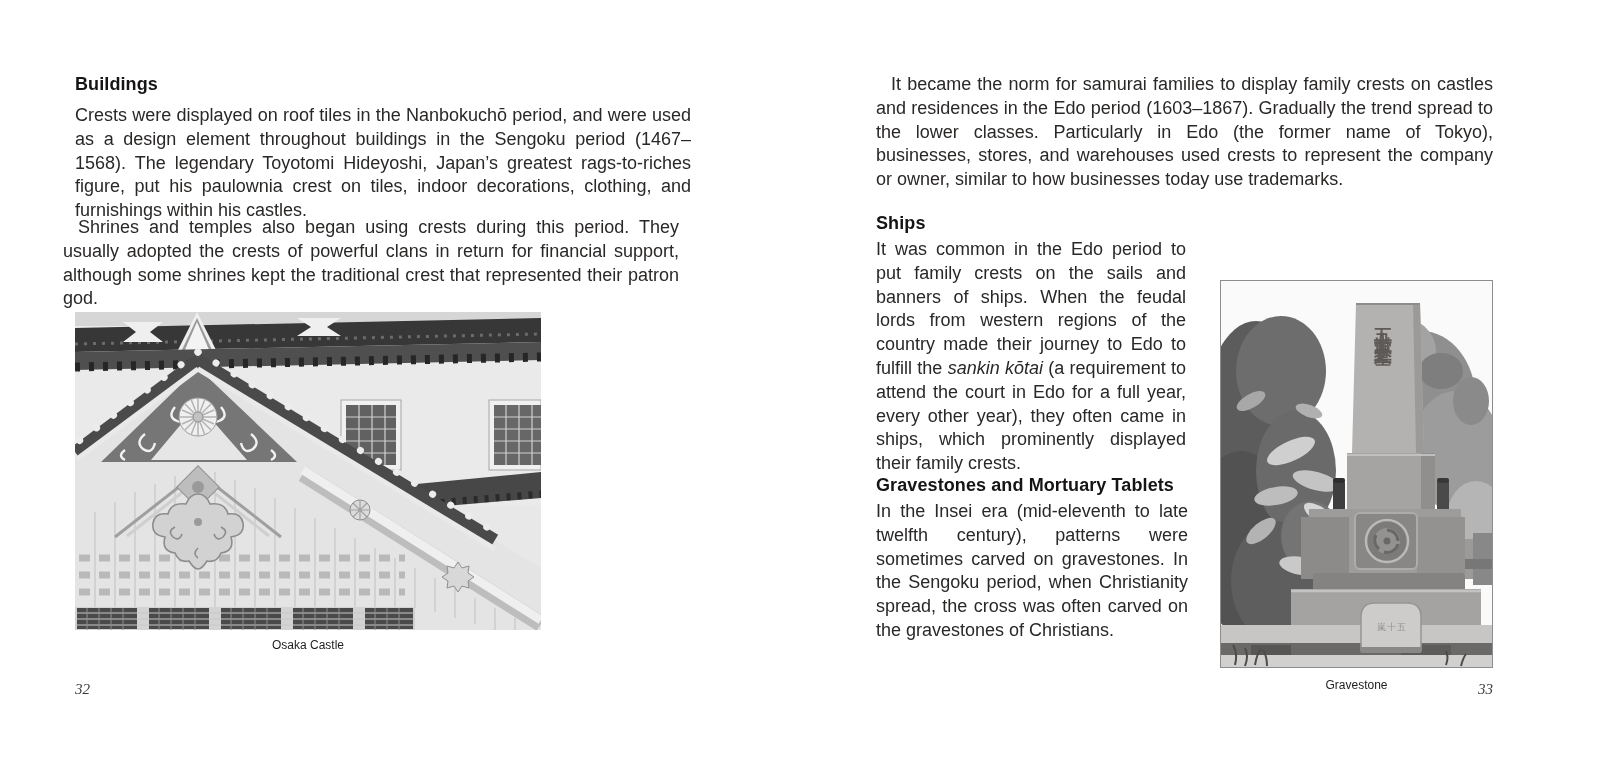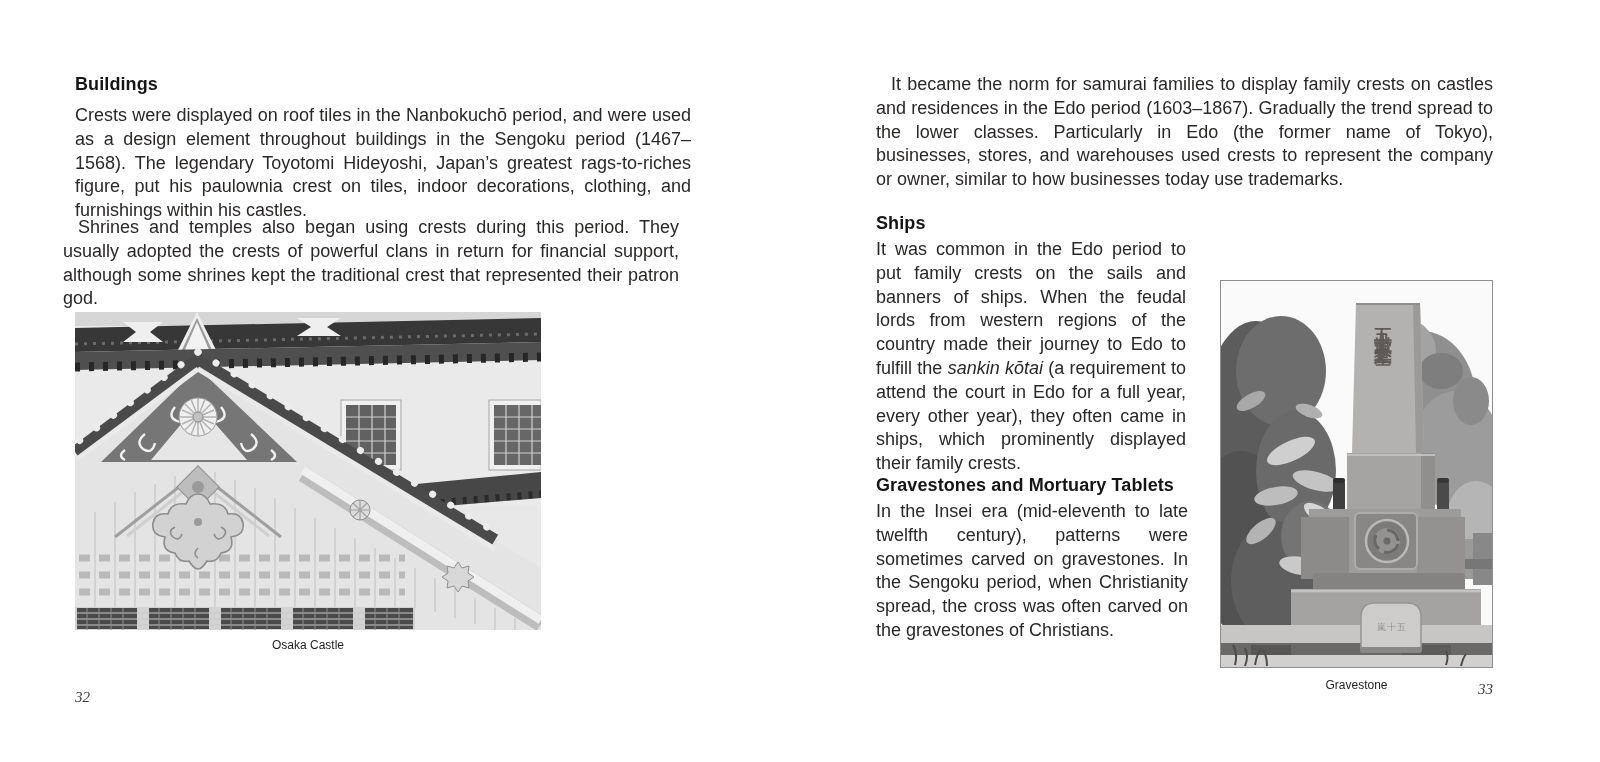--- a/index.html
+++ b/index.html
@@ -184,21 +184,21 @@
           </g>
           <g stroke="#8f8f8f" stroke-width="1">
             <path d="M12,296 V318 M24,296 V318 M36,296 V318 M48,296 V318 M84,296 V318 M96,296 V318 M108,296 V318 M120,296 V318 M156,296 V318 M168,296 V318 M180,296 V318 M192,296 V318 M228,296 V318 M240,296 V318 M252,296 V318 M264,296 V318 M300,296 V318 M312,296 V318 M324,296 V318"></path>
           </g>
         </g>
       </svg>
     </div>
 
     <div class="abs figcap" style="left:75px;top:637px;width:466px;">Osaka Castle</div>
 
-    <div class="abs pagenum" style="left:75px;top:681px;margin-top:8px;">32</div>
+    <div class="abs pagenum" style="left:75px;top:681px;">32</div>
   </section>
 
   <section>
 
     <p class="abs body-text indent" style="left:876px;top:73px;width:617px;">It became the norm for samurai families to display family crests on castles and residences in the Edo period (1603–1867). Gradually the trend spread to the lower classes. Particularly in Edo (the former name of Tokyo), businesses, stores, and warehouses used crests to represent the company or owner, similar to how businesses today use trademarks.</p>
 
     <h2 class="abs heading" style="left:876px;top:212px;width:310px;">Ships</h2>
 
     <p class="abs body-text" style="left:876px;top:238px;width:310px;"><span>It was common in the Edo period to put family crests on the sails and banners of ships. When the feudal lords from western regions of the country made their journey to Edo to fulfill the </span><i>sankin kōtai</i><span> (a requirement to attend the court in Edo for a full year, every other year), they often came in ships, which prominently displayed their family crests.</span></p>
 

